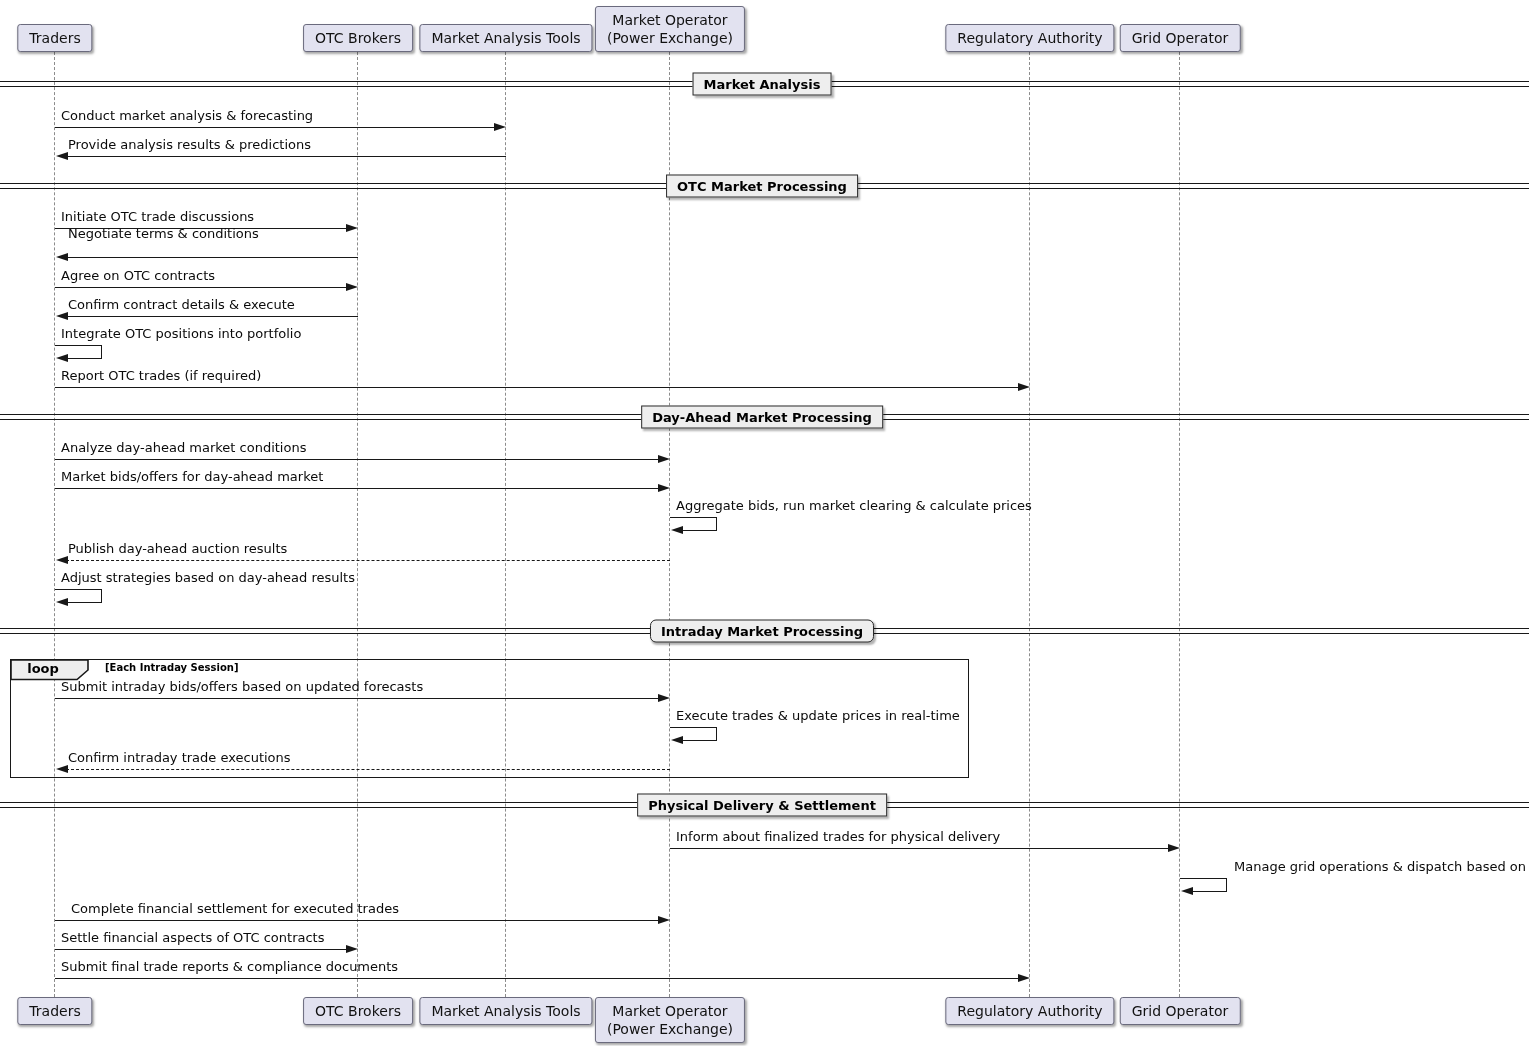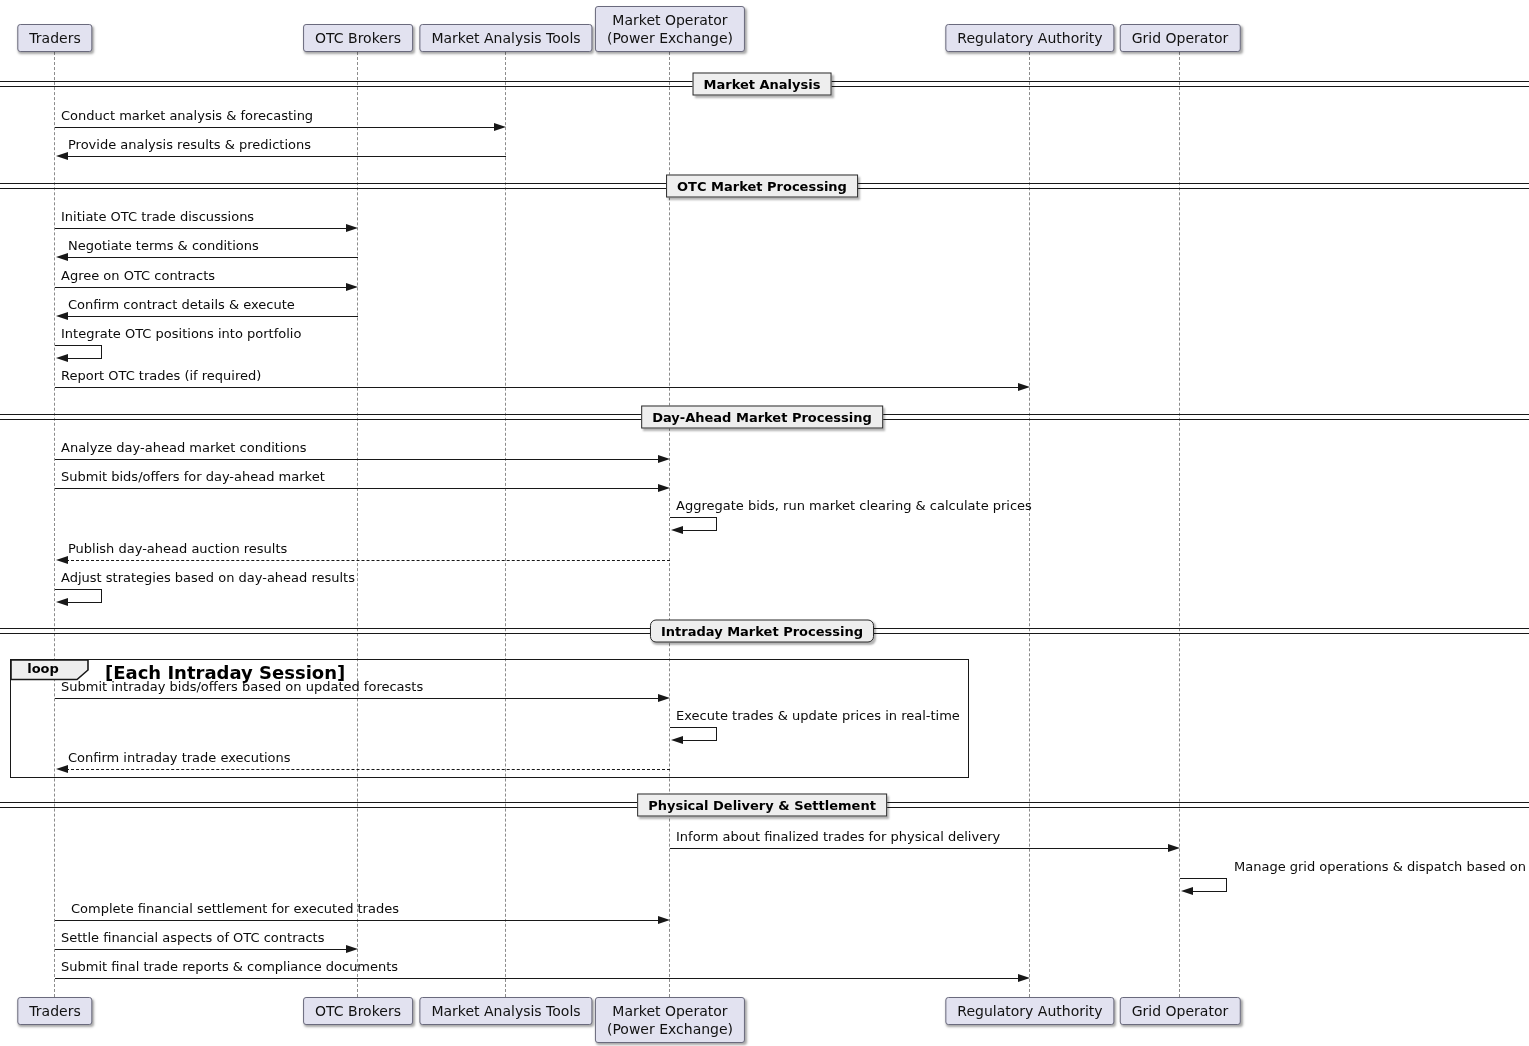--- a/index.html
+++ b/index.html
@@ -17,21 +17,21 @@
   .msg-line.dashed{border-top:1.4px dashed #181818;}
   .vseg{position:absolute;width:0;border-left:1.3px solid #181818;}
   .msg-label{position:absolute;font-size:13px;color:#0a0a0a;white-space:nowrap;line-height:16px;}
   .head-r{position:absolute;width:0;height:0;border-top:4.5px solid transparent;
         border-bottom:4.5px solid transparent;border-left:12px solid #181818;}
   .head-l{position:absolute;width:0;height:0;border-top:4.5px solid transparent;
         border-bottom:4.5px solid transparent;border-right:12px solid #181818;}
   .loop-frame{position:absolute;border:1.8px solid #181818;}
   .loop-tab{position:absolute;}
   .loop-op{position:absolute;font-weight:bold;font-size:13px;color:#000;text-align:center;}
-  .loop-cond{position:absolute;font-weight:bold;font-size:18px;color:#000;white-space:nowrap;}
+  .loop-cond{position:absolute;font-weight:bold;font-size:10px;color:#000;white-space:nowrap;}
 </style>
 </head>
 <body>
 
 <div id="diagram">
     <div class="lifeline" style="left: 54.4px; top: 52px; height: 945px;"></div>
     <div class="lifeline" style="left: 357.4px; top: 52px; height: 945px;"></div>
     <div class="lifeline" style="left: 505.4px; top: 52px; height: 945px;"></div>
     <div class="lifeline" style="left: 669.4px; top: 52px; height: 945px;"></div>
     <div class="lifeline" style="left: 1029.4px; top: 52px; height: 945px;"></div>
@@ -61,41 +61,41 @@
     <div class="head-r" style="left: 494px; top: 123px;"></div>
     <div class="msg-label" style="left: 61px; top: 108px;">Conduct market analysis &amp; forecasting</div>
     <div class="msg-line" style="left: 66px; top: 156px; width: 440px;"></div>
     <div class="head-l" style="left: 56px; top: 152px;"></div>
     <div class="msg-label" style="left: 68px; top: 137px;">Provide analysis results &amp; predictions</div>
     <div class="msg-line" style="left: 55px; top: 228px; width: 292px;"></div>
     <div class="head-r" style="left: 346px; top: 224px;"></div>
     <div class="msg-label" style="left: 61px; top: 209px;">Initiate OTC trade discussions</div>
     <div class="msg-line" style="left: 66px; top: 257px; width: 292px;"></div>
     <div class="head-l" style="left: 56px; top: 253px;"></div>
-    <div class="msg-label" style="left: 68px; top: 238px;">Negotiate terms &amp; conditions</div>
+    <div class="msg-label" style="left: 68px; top: 226px;">Negotiate terms &amp; conditions</div>
     <div class="msg-line" style="left: 55px; top: 287px; width: 292px;"></div>
     <div class="head-r" style="left: 346px; top: 283px;"></div>
     <div class="msg-label" style="left: 61px; top: 268px;">Agree on OTC contracts</div>
     <div class="msg-line" style="left: 66px; top: 316px; width: 292px;"></div>
     <div class="head-l" style="left: 56px; top: 312px;"></div>
     <div class="msg-label" style="left: 68px; top: 297px;">Confirm contract details &amp; execute</div>
     <div class="msg-line" style="left: 55px; top: 345px; width: 46px;"></div>
     <div class="vseg" style="left: 101px; top: 345px; height: 13px;"></div>
     <div class="msg-line" style="left: 66px; top: 358px; width: 35.5px;"></div>
     <div class="head-l" style="left: 56px; top: 354px;"></div>
     <div class="msg-label" style="left: 61px; top: 326px;">Integrate OTC positions into portfolio</div>
     <div class="msg-line" style="left: 55px; top: 387px; width: 964px;"></div>
     <div class="head-r" style="left: 1018px; top: 383px;"></div>
     <div class="msg-label" style="left: 61px; top: 368px;">Report OTC trades (if required)</div>
     <div class="msg-line" style="left: 55px; top: 459px; width: 604px;"></div>
     <div class="head-r" style="left: 658px; top: 455px;"></div>
     <div class="msg-label" style="left: 61px; top: 440px;">Analyze day-ahead market conditions</div>
     <div class="msg-line" style="left: 55px; top: 488px; width: 604px;"></div>
     <div class="head-r" style="left: 658px; top: 484px;"></div>
-    <div class="msg-label" style="left: 61px; top: 469px;">Submit bids/offers for day-ahead market</div>
+    <div class="msg-label" style="left: 61px; top: 469px;">Market bids/offers for day-ahead market</div>
     <div class="msg-line" style="left: 670px; top: 517px; width: 46px;"></div>
     <div class="vseg" style="left: 716px; top: 517px; height: 13px;"></div>
     <div class="msg-line" style="left: 681px; top: 530px; width: 35.5px;"></div>
     <div class="head-l" style="left: 671px; top: 526px;"></div>
     <div class="msg-label" style="left: 676px; top: 498px;">Aggregate bids, run market clearing &amp; calculate prices</div>
     <div class="msg-line dashed" style="left: 66px; top: 560px; width: 604px;"></div>
     <div class="head-l" style="left: 56px; top: 556px;"></div>
     <div class="msg-label" style="left: 68px; top: 541px;">Publish day-ahead auction results</div>
     <div class="msg-line" style="left: 55px; top: 589px; width: 46px;"></div>
     <div class="vseg" style="left: 101px; top: 589px; height: 13px;"></div>

